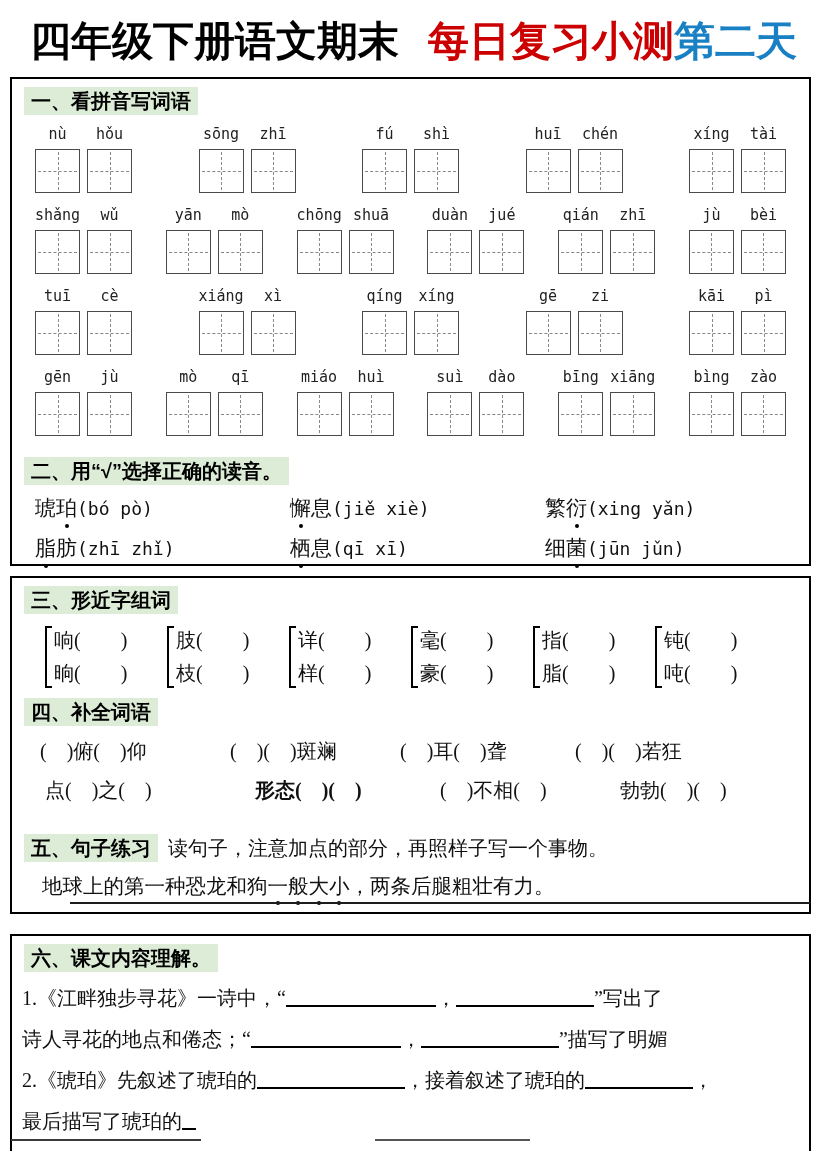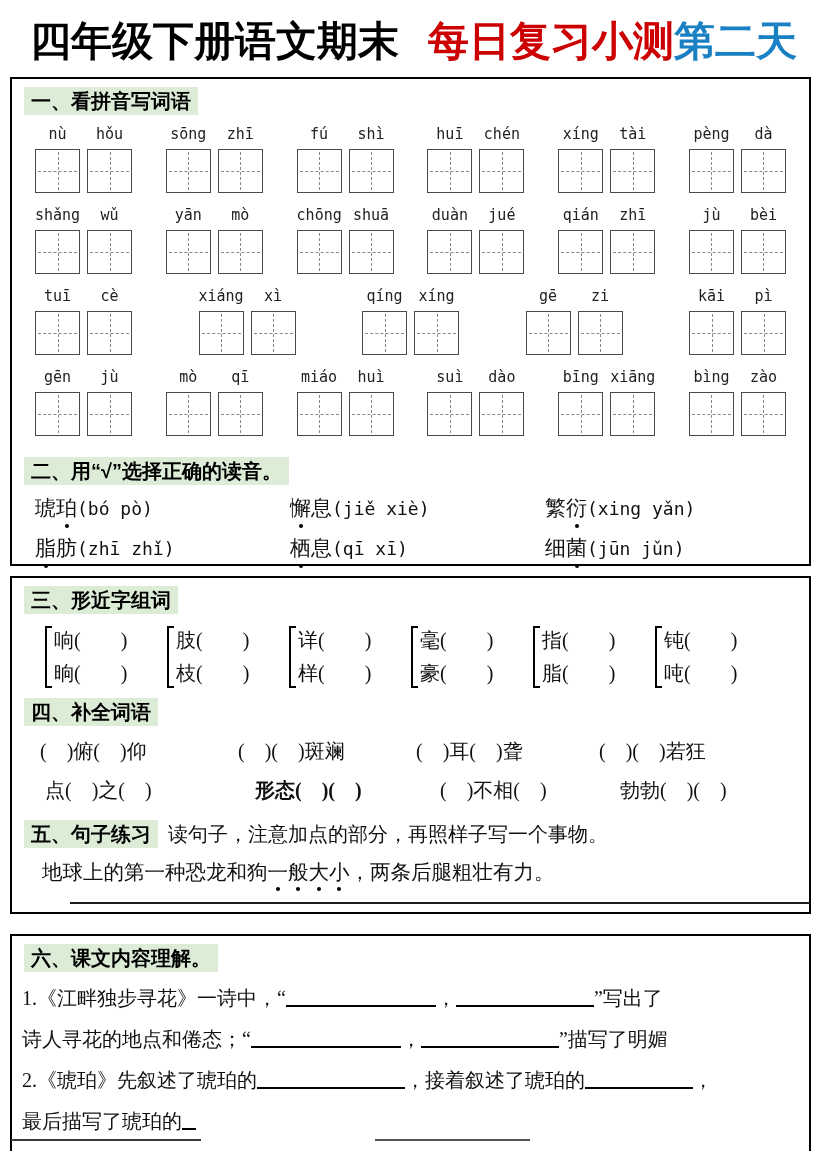--- a/index.html
+++ b/index.html
@@ -54,32 +54,32 @@
   
   .pairs{display:flex;padding-left:33px;margin-top:10px;}
   .pair{display:flex;align-items:center;width:122px;}
   .bracket{width:7px;height:62px;border-left:2px solid #000;border-top:2px solid #000;
            border-bottom:2px solid #000;box-sizing:border-box;margin-right:2px;}
   .pair-col{display:flex;flex-direction:column;}
   .pair-line{font-size:20px;line-height:33px;white-space:pre;}
 
   
   .s4-row{display:flex;font-size:20px;white-space:pre;margin-top:12px;}
-  .s4-row-1{padding-left:28px;gap:8px;}
+  .s4-row-1{padding-left:28px;}
   .s4-row-2{padding-left:33px;margin-top:12px;}
   .s4-row-1 span:nth-child(1){width:190px;}
   .s4-row-1 span:nth-child(2){width:170px;}
   .s4-row-1 span:nth-child(3){width:175px;}
   .s4-row-2 span:nth-child(1){width:210px;}
   .s4-row-2 span:nth-child(2){width:185px;font-weight:bold;}
   .s4-row-2 span:nth-child(3){width:180px;}
 
   
   .s5-line{margin-top:12px;white-space:nowrap;}
-  .s5-line .sec-heading{margin-top:4px;}
+  .s5-line .sec-heading{margin-top:18px;}
   .s5-instr{font-size:20px;margin-left:10px;}
   .s5-sentence{margin:10px 0 0 30px;font-size:20.5px;white-space:nowrap;}
 
   
   .s6-lines{margin:6px 0 0 10px;font-size:20px;line-height:41px;}
   .s6-line{white-space:nowrap;}
   .blank{display:inline-block;border-bottom:2px solid #000;height:18px;vertical-align:-2px;}
 
   
   .ans-line{position:absolute;border-top:2px solid #1c1c1c;}
@@ -137,30 +137,20 @@
             </div>
             <div class="pin-boxes">
               <div class="tzg"></div>
               <div class="tzg"></div>
             </div>
           </div>
           <div class="pin-group">
             <div class="pin-labels">
               <span>xíng</span>
               <span>tài</span>
-            </div>
-            <div class="pin-boxes">
-              <div class="tzg"></div>
-              <div class="tzg"></div>
-            </div>
-          </div>
-          <div class="pin-group">
-            <div class="pin-labels">
-              <span>pèng</span>
-              <span>dà</span>
             </div>
             <div class="pin-boxes">
               <div class="tzg"></div>
               <div class="tzg"></div>
             </div>
           </div>
         </div>
         <div class="pin-row">
           <div class="pin-group">
             <div class="pin-labels">

